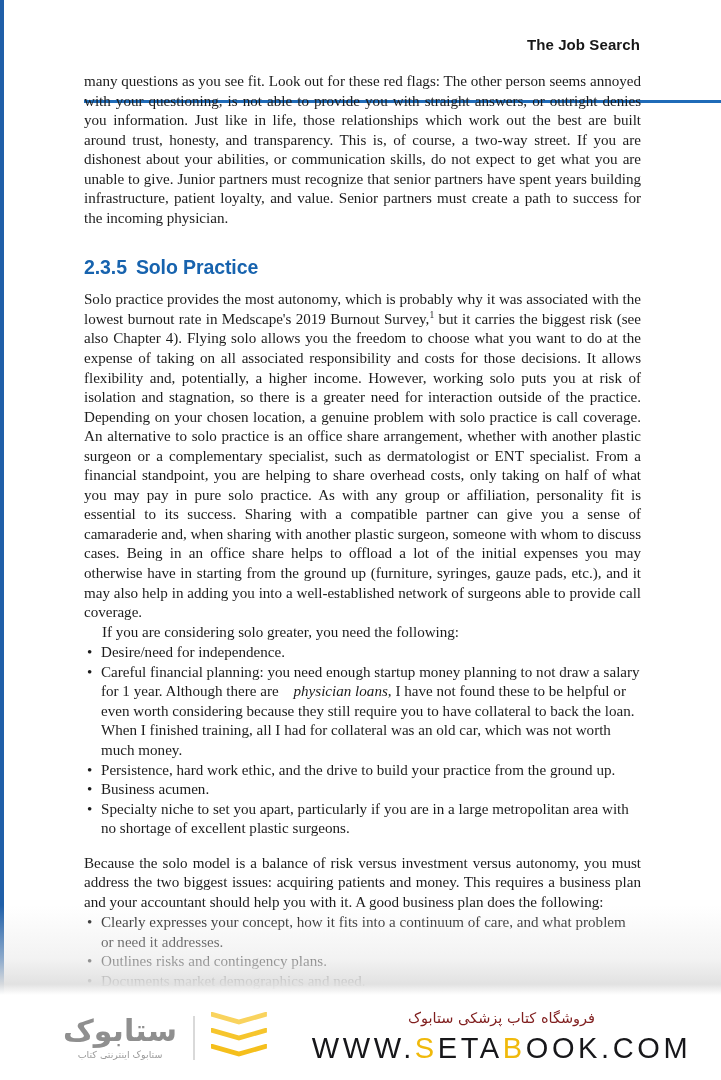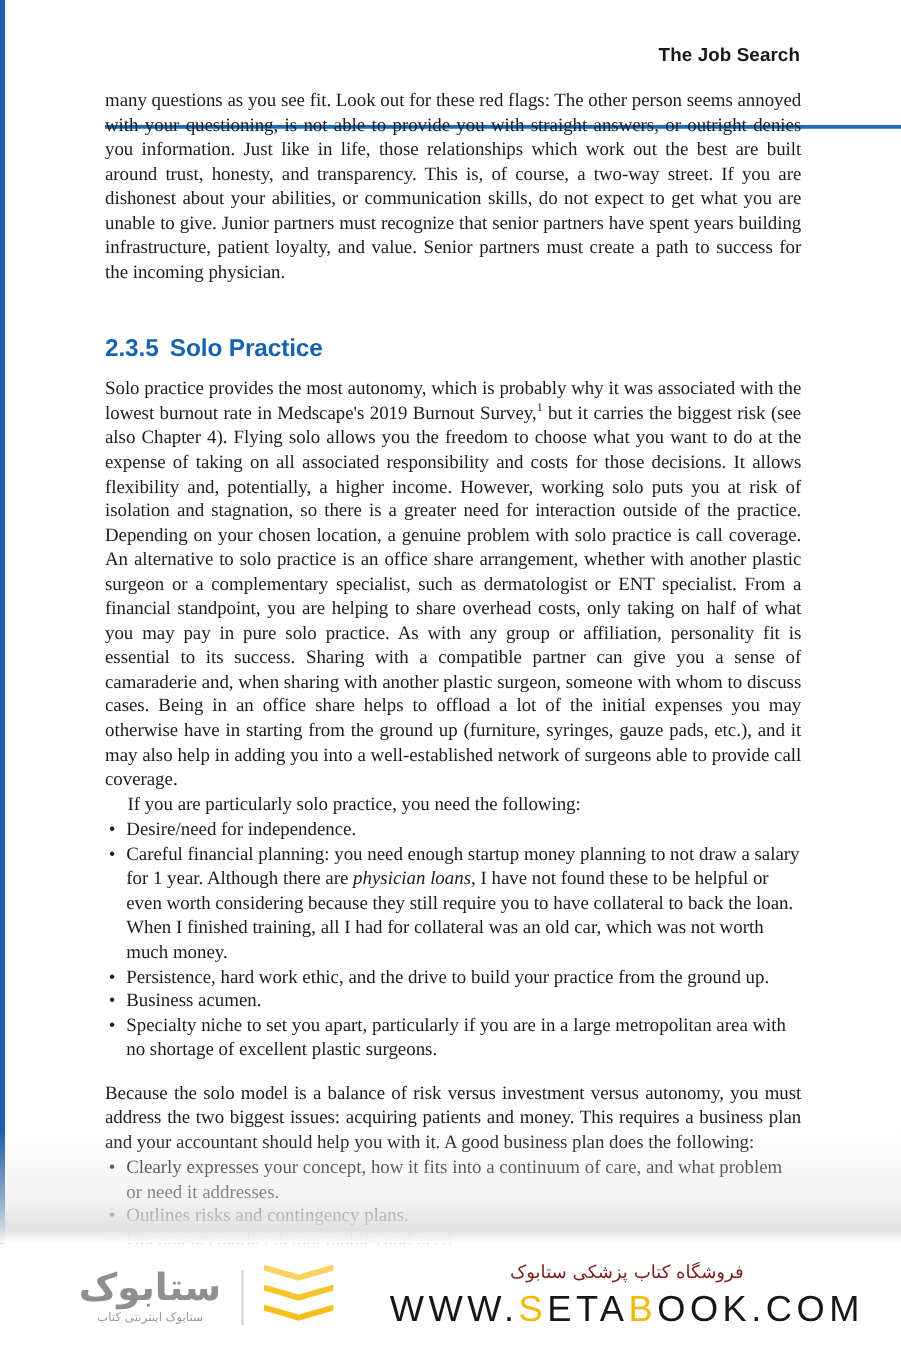--- a/index.html
+++ b/index.html
@@ -82,29 +82,29 @@
 
   p.body.indent { text-indent: 18px; }
   p.body.gap-before { margin-top: 15px; }
 
   sup.fn {
     font-size: 9.5px;
     vertical-align: super;
     line-height: 0;
   }
 
-  i.it { font-style: italic; }
+  i.it { font-style: italic; margin-left: 11px; }
 
   
   h2.section-heading {
     font-family: "Liberation Sans", "DejaVu Sans", sans-serif;
     font-size: 19.5px;
     font-weight: bold;
     color: #1763ae;
-    margin-top: 40px;
+    margin-top: 28px;
     margin-bottom: 11px;
     letter-spacing: -.1px;
   }
   h2.section-heading .num { margin-right: 9px; }
 
   
   ul.bullets {
     list-style: none;
     margin-top: 1px;
   }
@@ -244,21 +244,21 @@
   <div id="content">
 
     <p class="body">many questions as you see fit. Look out for these red flags: The other person seems annoyed with your questioning, is not able to provide you with straight answers, or outright denies you information. Just like in life, those relationships which work out the best are built around trust, honesty, and transparency. This is, of course, a two-way street. If you are dishonest about your abilities, or communication skills, do not expect to get what you are unable to give. Junior partners must recognize that senior partners have spent years building infrastructure, patient loyalty, and value. Senior partners must create a path to success for the incoming physician.</p>
 
     <h2 class="section-heading">
       <span class="num">2.3.5</span><span>Solo Practice</span>
     </h2>
 
     <p class="body"><span>Solo practice provides the most autonomy, which is probably why it was associated with the lowest burnout rate in Medscape's 2019 Burnout Survey,</span><sup class="fn">1</sup><span> but it carries the biggest risk (see also Chapter 4). Flying solo allows you the freedom to choose what you want to do at the expense of taking on all associated responsibility and costs for those decisions. It allows flexibility and, potentially, a higher income. However, working solo puts you at risk of isolation and stagnation, so there is a greater need for interaction outside of the practice. Depending on your chosen location, a genuine problem with solo practice is call coverage. An alternative to solo practice is an office share arrangement, whether with another plastic surgeon or a complementary specialist, such as dermatologist or ENT specialist. From a financial standpoint, you are helping to share overhead costs, only taking on half of what you may pay in pure solo practice. As with any group or affiliation, personality fit is essential to its success. Sharing with a compatible partner can give you a sense of camaraderie and, when sharing with another plastic surgeon, someone with whom to discuss cases. Being in an office share helps to offload a lot of the initial expenses you may otherwise have in starting from the ground up (furniture, syringes, gauze pads, etc.), and it may also help in adding you into a well-established network of surgeons able to provide call coverage.</span></p>
 
-    <p class="body indent">If you are particularly solo practice, you need the following:</p>
+    <p class="body indent">If you are considering solo greater, you need the following:</p>
 
     <ul class="bullets">
       <li>
         <span class="dot">•</span><span>Desire/need for independence.</span>
       </li>
       <li>
         <span class="dot">•</span><span>Careful financial planning: you need enough startup money planning to not draw a salary for 1 year. Although there are </span><i class="it">physician loans</i><span>, I have not found these to be helpful or even worth considering because they still require you to have collateral to back the loan. When I finished training, all I had for collateral was an old car, which was not worth much money.</span>
       </li>
       <li>
         <span class="dot">•</span><span>Persistence, hard work ethic, and the drive to build your practice from the ground up.</span>

